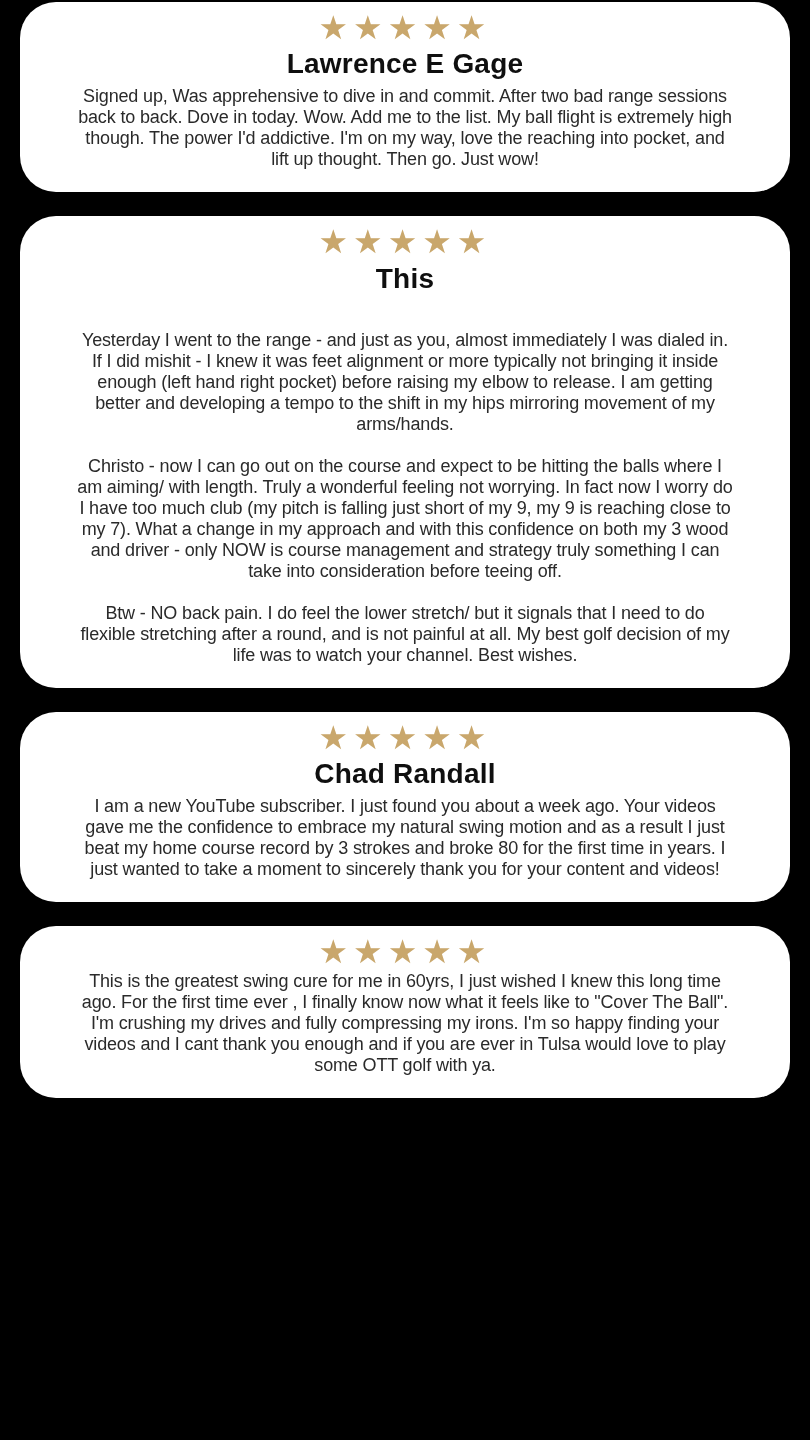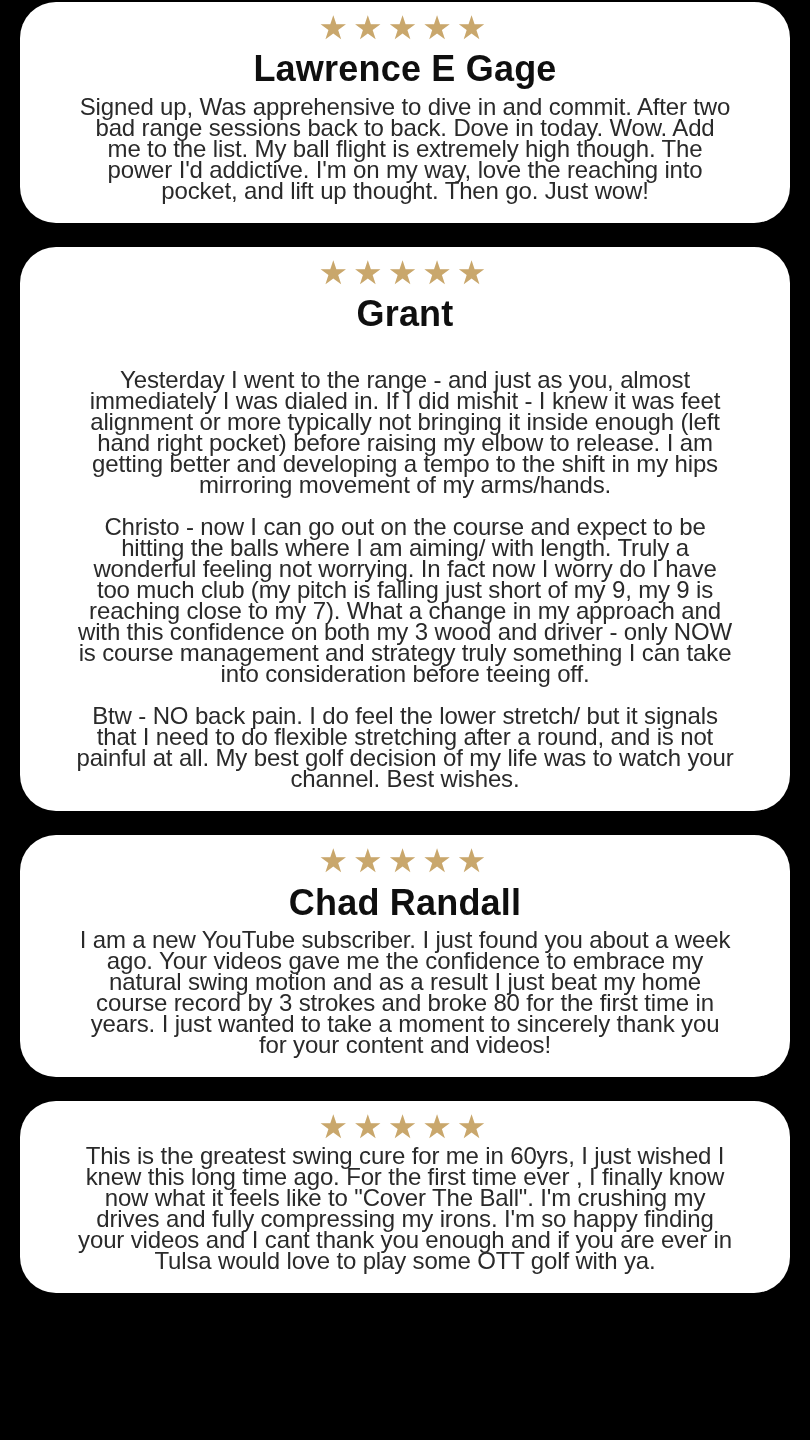--- a/index.html
+++ b/index.html
@@ -27,29 +27,29 @@
   }
   .stars {
     font-family: "DejaVu Sans", sans-serif;
     font-size: 33px;
     line-height: 1.1;
     letter-spacing: 5px;
     color: #C9A76C;
     user-select: none;
   }
   .name {
-    font-size: 36px;
+    font-size: 28px;
     line-height: 1.15;
     font-weight: 800;
     color: #0f0f0f;
     letter-spacing: 0.2px;
     margin: 2px 0 6px;
   }
   .review-text p {
-    font-size: 24px;
+    font-size: 18px;
     line-height: 21px;
     letter-spacing: -0.15px;
     color: #2a2a2a;
     margin: 0 0 21px;
   }
   .review-text p:last-child {
     margin-bottom: 0;
   }
   .review-text.gap-top {
     margin-top: 35px;
@@ -63,21 +63,21 @@
   <section class="card">
     <div class="stars">★★★★★</div>
     <h2 class="name">Lawrence E Gage</h2>
     <div class="review-text">
       <p>Signed up, Was apprehensive to dive in and commit. After two bad range sessions back to back. Dove in today. Wow. Add me to the list. My ball flight is extremely high though. The power I'd addictive. I'm on my way, love the reaching into pocket, and lift up thought. Then go. Just wow!</p>
     </div>
   </section>
 
   <section class="card">
     <div class="stars">★★★★★</div>
-    <h2 class="name">Grant</h2>
+    <h2 class="name">This</h2>
     <div class="review-text gap-top">
       <p>Yesterday I went to the range - and just as you, almost immediately I was dialed in. If I did mishit - I knew it was feet alignment or more typically not bringing it inside enough (left hand right pocket) before raising my elbow to release. I am getting better and developing a tempo to the shift in my hips mirroring movement of my arms/hands.</p>
       <p>Christo - now I can go out on the course and expect to be hitting the balls where I am aiming/ with length. Truly a wonderful feeling not worrying. In fact now I worry do I have too much club (my pitch is falling just short of my 9, my 9 is reaching close to my 7). What a change in my approach and with this confidence on both my 3 wood and driver - only NOW is course management and strategy truly something I can take into consideration before teeing off.</p>
       <p>Btw - NO back pain. I do feel the lower stretch/ but it signals that I need to do flexible stretching after a round, and is not painful at all. My best golf decision of my life was to watch your channel. Best wishes.</p>
     </div>
   </section>
 
   <section class="card">
     <div class="stars">★★★★★</div>
     <h2 class="name">Chad Randall</h2>

